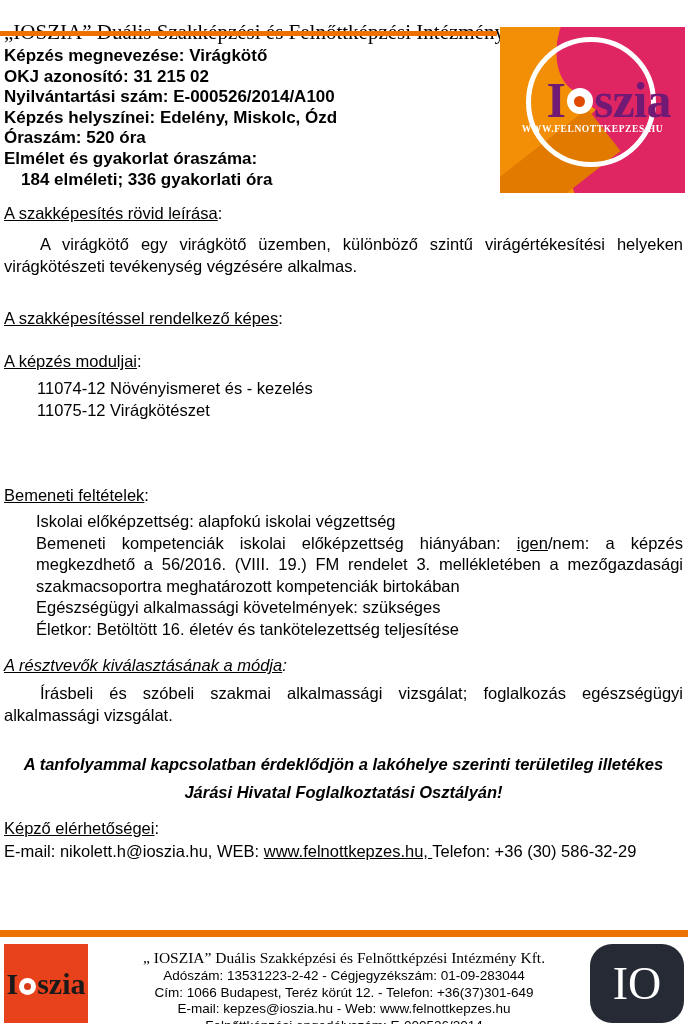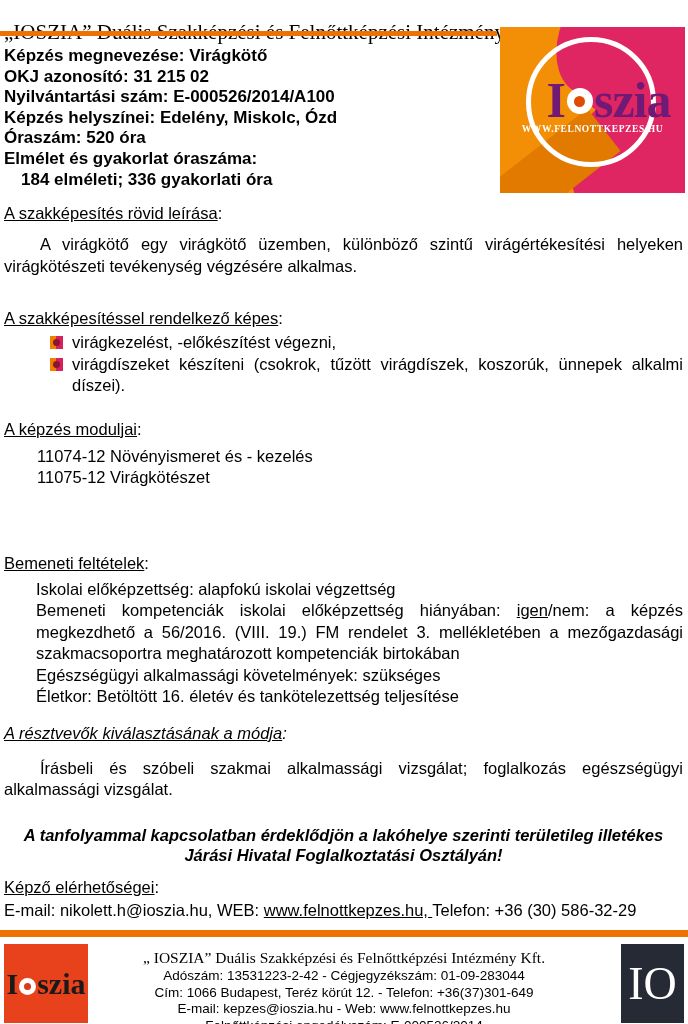--- a/index.html
+++ b/index.html
@@ -42,52 +42,52 @@
   .sec-h{font-size:16.5px;font-weight:normal;margin:0;line-height:21px;}
   .u{text-decoration:underline;}
   .h-desc{margin-top:13px;}
   .h-skills{margin-top:31px;}
   .h-modules{margin-top:22px;}
   .h-entry{margin-top:64px;}
   .h-selection{margin-top:15px;font-style:italic;}
   .h-contact{margin-top:12px;}
 
   .p-body{margin:10px 0 0;text-indent:36px;text-align:justify;}
-  .p-sel{margin-top:14px;}
+  .p-sel{margin-top:7px;}
 
   .bullets{list-style:none;margin:3px 0 0;padding:0;}
   .bullets li{position:relative;padding-left:68px;text-align:justify;}
   .bicon{position:absolute;left:46px;top:4px;width:13px;height:13px;
          background:linear-gradient(90deg,#f08000 0 48%,#d6215e 48% 100%);}
   .bicon::after{content:"";position:absolute;left:3px;top:3px;width:7px;height:7px;
                 border-radius:50%;background:#8c1430;}
 
   .modules{margin:6px 0 0 33px;}
   .modules p{margin:0;}
   .entry{margin:5px 0 0 32px;text-align:justify;}
   .entry p{margin:0;}
 
   .notice{margin:24px 0 0;padding:0 8px;text-align:center;font-weight:bold;
-          font-style:italic;font-size:16.5px;line-height:20px;}
+          font-style:italic;font-size:16.5px;line-height:28px;}
   .contact-line{margin:2px 0 0;}
   .contact-line .link{text-decoration:underline;}
 
   
   .footer-bar{position:absolute;left:0;top:930px;width:688px;height:7px;background:#ee7203;}
   .logo-fl{position:absolute;left:4px;top:944px;width:84px;height:79px;background:#e8421c;
            display:flex;align-items:center;justify-content:center;
            font-family:"Liberation Serif",serif;font-weight:bold;color:#1a1a1a;line-height:1;}
   .fl-i{font-size:30px;}
   .fl-disc{display:inline-block;width:17px;height:17px;border-radius:50%;background:#fff;
            position:relative;margin:0 1px;top:3px;}
   .fl-dot{position:absolute;left:5px;top:5px;width:7px;height:7px;border-radius:50%;background:#d93a1a;}
   .fl-szia{font-size:30px;}
-  .logo-fr{position:absolute;right:4px;top:944px;width:63px;height:79px;background:#262a35;
+  .logo-fr{position:absolute;right:4px;top:944px;width:94px;height:79px;background:#262a35;
            display:flex;align-items:center;justify-content:center;color:#fff;
-           font-family:"Liberation Serif",serif;font-size:46px;}
+           font-family:"Liberation Serif",serif;font-size:46px;border-radius:22px;}
   .footer-text{position:absolute;left:95px;top:948px;width:498px;text-align:center;}
   .ft-company{font-family:"Liberation Serif",serif;font-size:15.5px;line-height:20px;margin:0;}
   .ft-line{font-size:13.5px;line-height:16.5px;margin:0;}
 </style>
 </head>
 <body>
 
 <div class="header-title">„IOSZIA” Duális Szakképzési és Felnőttképzési Intézmény</div>
 <div class="header-rule"></div>
 
@@ -111,24 +111,20 @@
     <p>Képzés helyszínei: Edelény, Miskolc, Ózd</p>
     <p>Óraszám: 520 óra</p>
     <p>Elmélet és gyakorlat óraszáma:</p>
     <p class="ind">184 elméleti; 336 gyakorlati óra</p>
   </div>
 
   <h2 class="sec-h h-desc"><span class="u">A szakképesítés rövid leírása</span><span>:</span></h2>
   <p class="p-body">A virágkötő egy virágkötő üzemben, különböző szintű virágértékesítési helyeken virágkötészeti tevékenység végzésére alkalmas.</p>
 
   <h2 class="sec-h h-skills"><span class="u">A szakképesítéssel rendelkező képes</span><span>:</span></h2>
-  <ul class="bullets">
-    <li><span class="bicon"></span><span>virágkezelést, -előkészítést végezni,</span></li>
-    <li><span class="bicon"></span><span>virágdíszeket készíteni (csokrok, tűzött virágdíszek, koszorúk, ünnepek alkalmi díszei).</span></li>
-  </ul>
 
   <h2 class="sec-h h-modules"><span class="u">A képzés moduljai</span><span>:</span></h2>
   <div class="modules">
     <p>11074-12 Növényismeret és - kezelés</p>
     <p>11075-12 Virágkötészet</p>
   </div>
 
   <h2 class="sec-h h-entry"><span class="u">Bemeneti feltételek</span><span>:</span></h2>
   <div class="entry">
     <p>Iskolai előképzettség: alapfokú iskolai végzettség</p>

